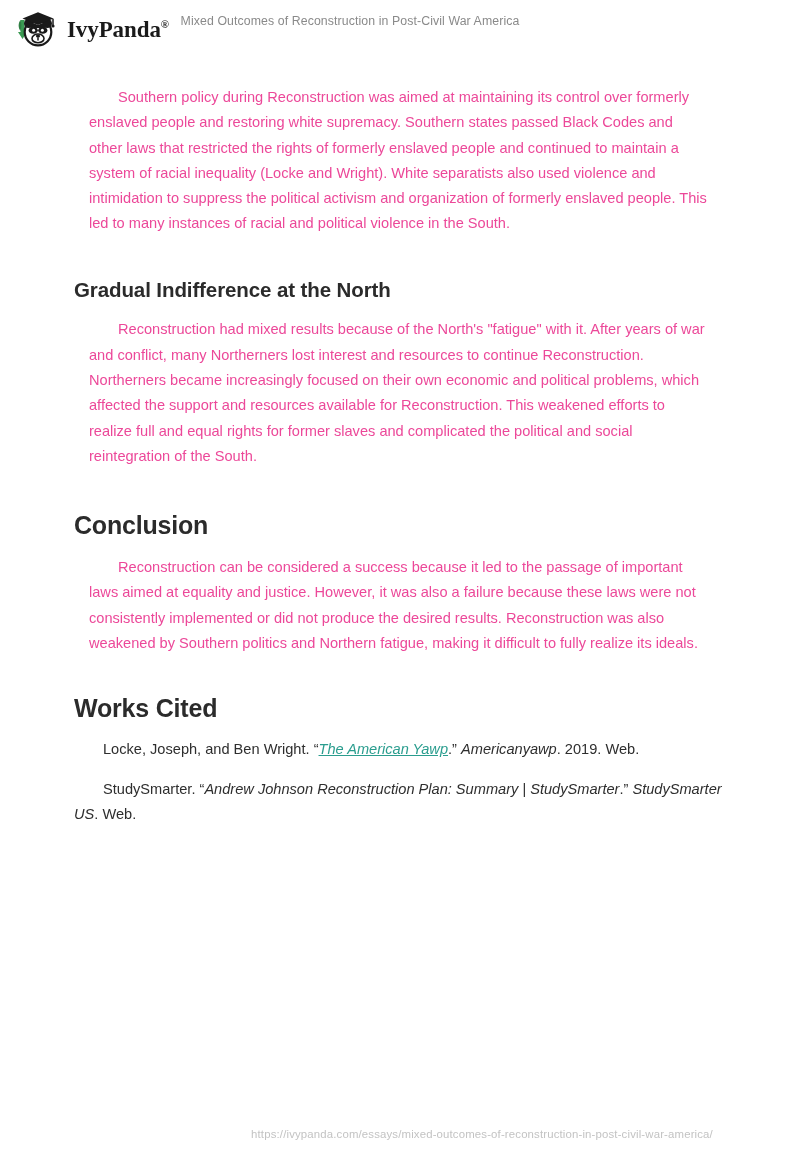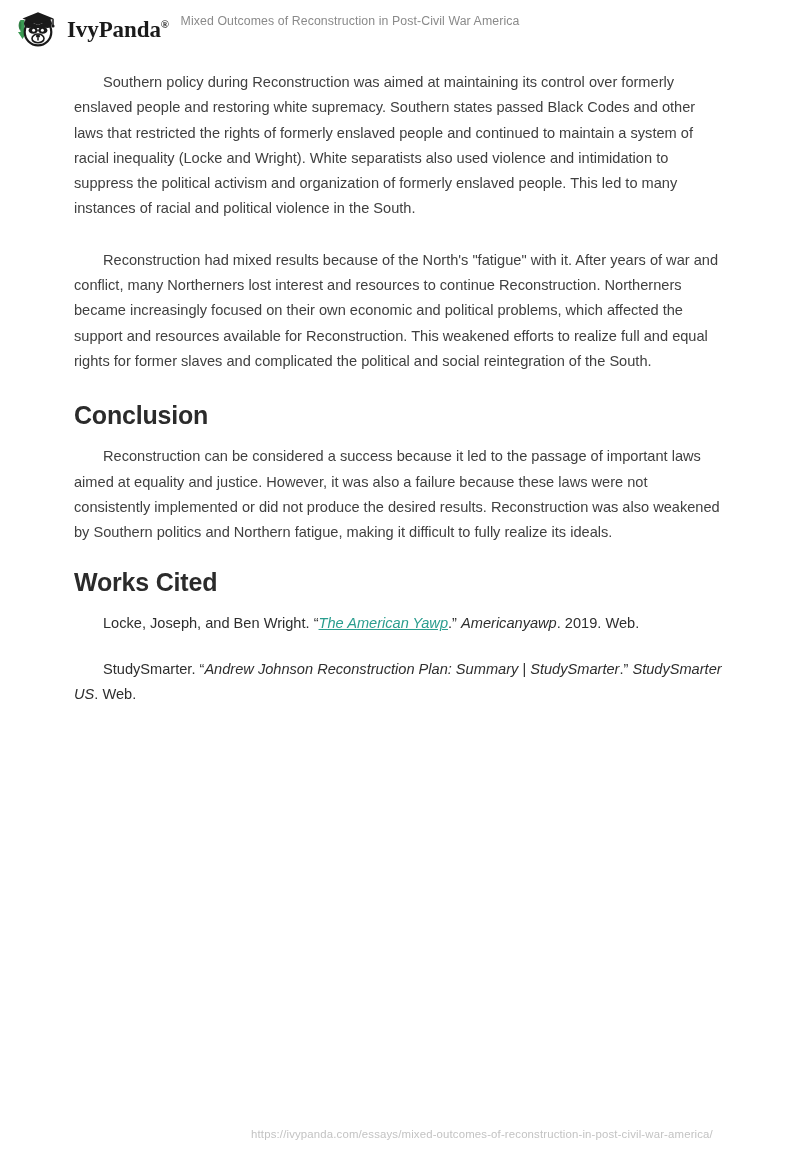--- a/index.html
+++ b/index.html
@@ -95,34 +95,34 @@
   }
   .block {
     margin-bottom: 0;
   }
   .spacer-lg { height: 26px; }
   .spacer-md { height: 22px; }
 
   p.para {
     font-size: 14.6px;
     line-height: 25.3px;
-    color: #404040;
-    margin: 0;
+    color: #ec4899;
+    margin: 15px;
     text-indent: 29px;
     text-align: left;
   }
   p.citation {
     font-size: 14.6px;
     line-height: 25.3px;
     color: #2e2e2e;
     margin: 0;
     text-indent: 29px;
   }
   p.citation + p.citation {
-    margin-top: 20px;
+    margin-top: 14px;
   }
   .italic { font-style: italic; }
   a.ref-link {
     color: #2a9d8e;
     font-style: italic;
   }
 
   
   .page-footer {
     position: absolute;
@@ -180,20 +180,21 @@
 
 <main class="article">
 
   <section class="block">
     <p class="para">Southern policy during Reconstruction was aimed at maintaining its control over formerly enslaved people and restoring white supremacy. Southern states passed Black Codes and other laws that restricted the rights of formerly enslaved people and continued to maintain a system of racial inequality (Locke and Wright). White separatists also used violence and intimidation to suppress the political activism and organization of formerly enslaved people. This led to many instances of racial and political violence in the South.</p>
   </section>
 
   <div class="spacer-lg"></div>
 
   <section class="block">
+    <h3 class="section-title">Gradual Indifference at the North</h3>
     <p class="para">Reconstruction had mixed results because of the North's "fatigue" with it. After years of war and conflict, many Northerners lost interest and resources to continue Reconstruction. Northerners became increasingly focused on their own economic and political problems, which affected the support and resources available for Reconstruction. This weakened efforts to realize full and equal rights for former slaves and complicated the political and social reintegration of the South.</p>
   </section>
 
   <div class="spacer-lg"></div>
 
   <section class="block">
     <h2 class="section-title">Conclusion</h2>
     <p class="para">Reconstruction can be considered a success because it led to the passage of important laws aimed at equality and justice. However, it was also a failure because these laws were not consistently implemented or did not produce the desired results. Reconstruction was also weakened by Southern politics and Northern fatigue, making it difficult to fully realize its ideals.</p>
   </section>
 

